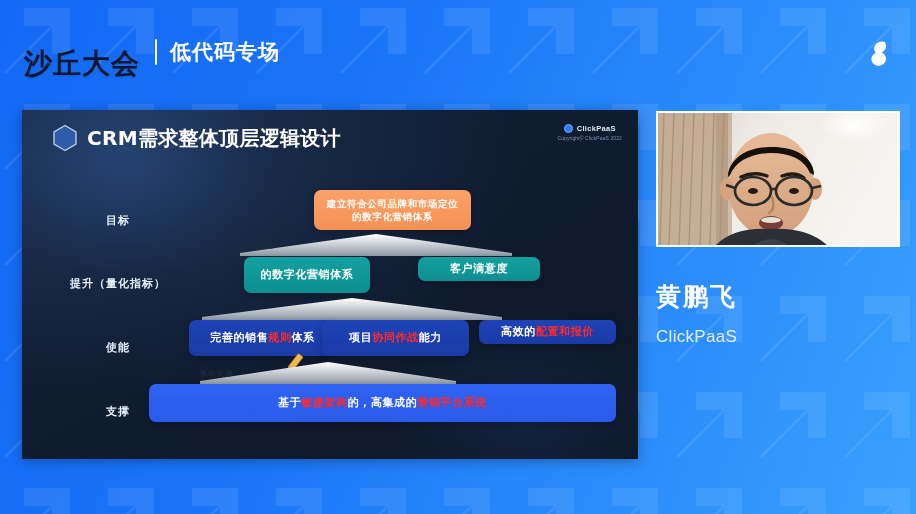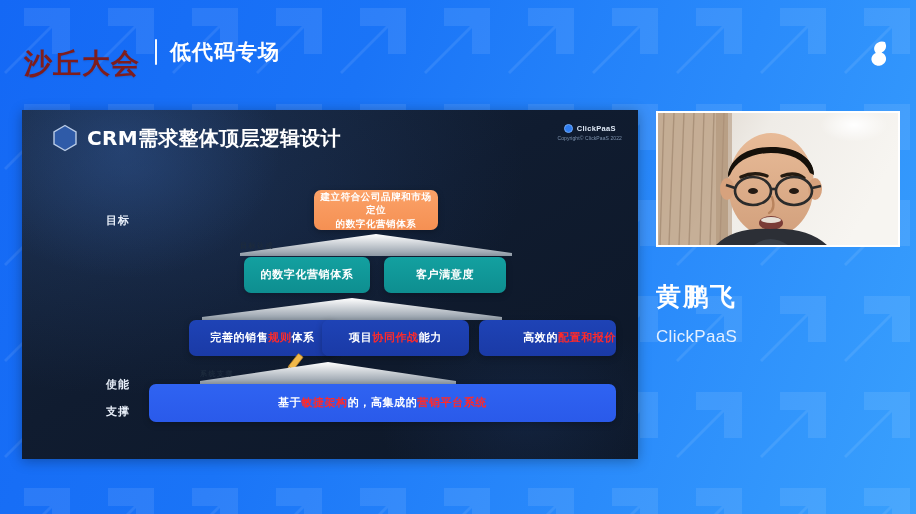--- a/index.html
+++ b/index.html
@@ -18,21 +18,21 @@
   #arrow-pattern svg { position:absolute; top:0; left:0; width:916px; height:514px; }
 
   
   .header {
     position:absolute; top:0; left:0; width:916px; height:104px;
     display:flex; align-items:center; justify-content:space-between;
     padding:0 22px 0 24px; z-index:5;
   }
   .brand-left { display:flex; align-items:center; }
   .brand-title {
-    color:#7f1d1d; font-size:28px; font-weight:bold; letter-spacing:1px;
+    color:#0f172a; font-size:28px; font-weight:bold; letter-spacing:1px;
     font-family:"DejaVu Sans","Liberation Sans",sans-serif;
     text-shadow:0 1px 2px rgba(0,0,0,.10);
     margin-top:24px;
   }
   .brand-sep {
     display:inline-block; width:2px; height:26px; background:#ffffff;
     margin:0 13px 0 15px; opacity:.95; border-radius:1px;
   }
   .brand-sub {
     color:#ffffff; font-size:21px; font-weight:bold; letter-spacing:1px;
@@ -203,45 +203,46 @@
 
   <div class="slide-logo">
     <div class="slide-logo-row">
       <span class="slide-logo-dot"></span>
       <span class="slide-logo-name">ClickPaaS</span>
     </div>
     <div class="slide-logo-copy">Copyright© ClickPaaS 2022</div>
   </div>
 
   <div class="row-label" style="left:56px; top:103px; width:80px;">目标</div>
-  <div class="row-label" style="left:56px; top:230px; width:80px;margin-top:37px;">使能</div>
+  <div class="row-label" style="left:28px; top:166px; width:136px;">提升（量化指标）</div>
+  <div class="row-label" style="left:56px; top:230px; width:80px;">使能</div>
   <div class="row-label" style="left:56px; top:294px; width:80px;">支撑</div>
 
-  <div class="dbox goal" style="left:292px; top:80px; width:124px; height:40px;">
+  <div class="dbox goal" style="left:292px; top:80px; width:157px; height:40px;">
     <div>
       <div>建立符合公司品牌和市场定位</div>
       <div>的数字化营销体系</div>
     </div>
   </div>
 
   <div class="chevron" style="left:218px; top:124px; width:272px; height:22px;">
     <svg width="272" height="22" viewBox="0 0 272 22">
       <defs>
         <linearGradient id="cg1" x1="0" y1="0" x2="0" y2="1">
           <stop offset="0%" stop-color="#ffffff"></stop>
             <stop offset="100%" stop-color="#8e99a5"></stop>
         </linearGradient>
       </defs>
       <polygon points="136,0 272,19 272,22 0,22 0,19" fill="url(#cg1)"></polygon>
     </svg>
     <div class="chevron-label">目标达成</div>
   </div>
 
   <div class="dbox metric" style="left:222px; top:147px; width:126px; height:36px;">的数字化营销体系</div>
-  <div class="dbox metric" style="left:362px; top:147px; width:122px; height:36px;">客户满意度</div>
+  <div class="dbox metric" style="left:396px; top:147px; width:122px; height:24px;">客户满意度</div>
 
   <div class="chevron" style="left:180px; top:188px; width:300px; height:22px;">
     <svg width="300" height="22" viewBox="0 0 300 22">
       <defs>
         <linearGradient id="cg2" x1="0" y1="0" x2="0" y2="1">
           <stop offset="0%" stop-color="#ffffff"></stop>
             <stop offset="100%" stop-color="#8e99a5"></stop>
         </linearGradient>
       </defs>
       <polygon points="150,0 300,19 300,22 0,22 0,19" fill="url(#cg2)"></polygon>
@@ -260,21 +261,21 @@
           <polygon points="11.6,21.4 14.4,21.4 13,24" fill="#3a2b16"></polygon>
         </g>
       </svg>
     </span>
   </div>
   <div class="dbox enable" style="left:300px; top:210px; width:147px; height:36px;">
     <span>
       <span>项目</span><span class="hl">协同作战</span><span>能力</span>
     </span>
   </div>
-  <div class="dbox enable" style="left:457px; top:210px; width:137px; height:36px;justify-content:flex-end;">
+  <div class="dbox enable" style="left:457px; top:210px; width:137px; height:24px;">
     <span>
       <span>高效的</span><span class="hl">配置和报价</span><span></span>
     </span>
   </div>
 
   <div class="chevron" style="left:178px; top:252px; width:256px; height:22px;">
     <svg width="256" height="22" viewBox="0 0 256 22">
       <defs>
         <linearGradient id="cg3" x1="0" y1="0" x2="0" y2="1">
           <stop offset="0%" stop-color="#ffffff"></stop>

